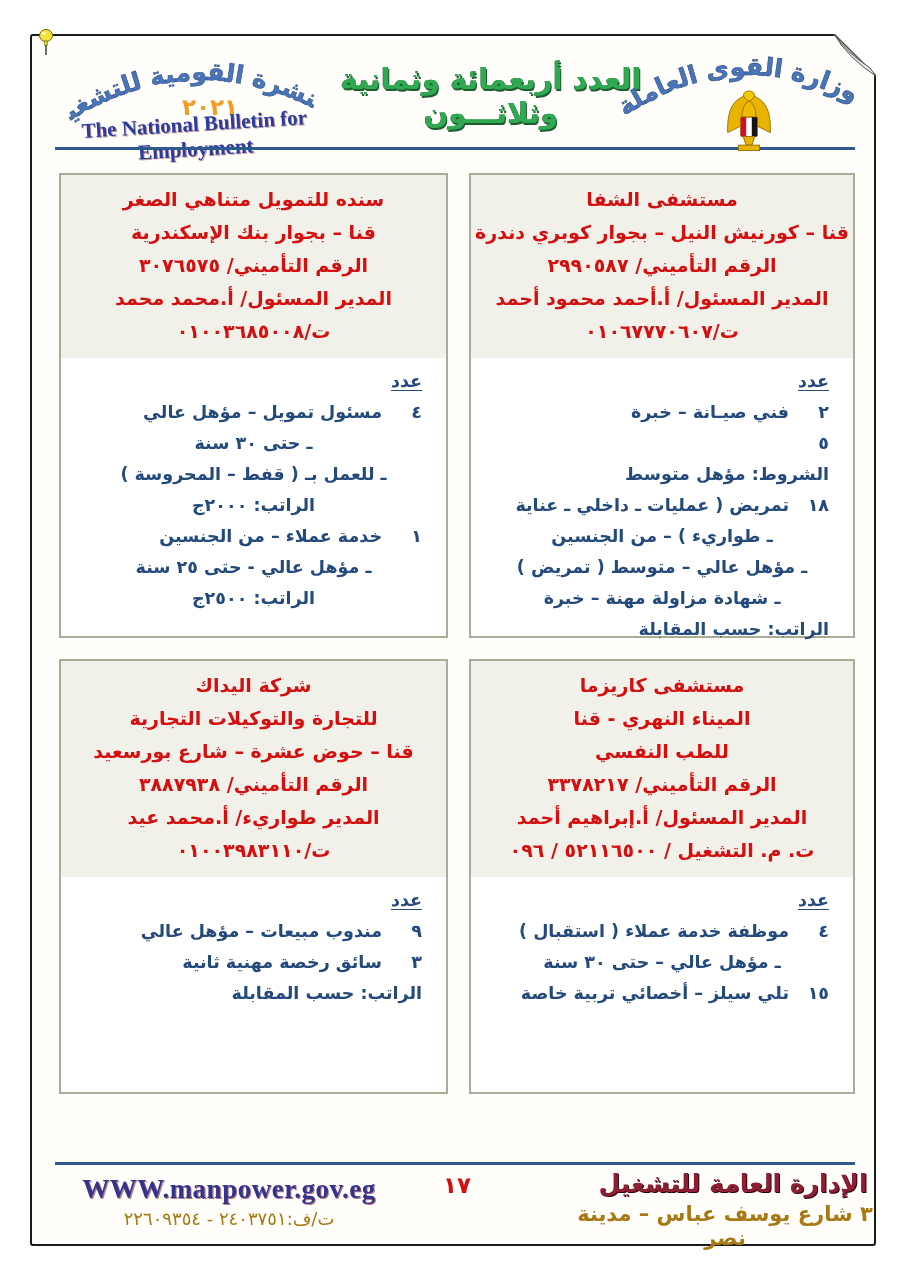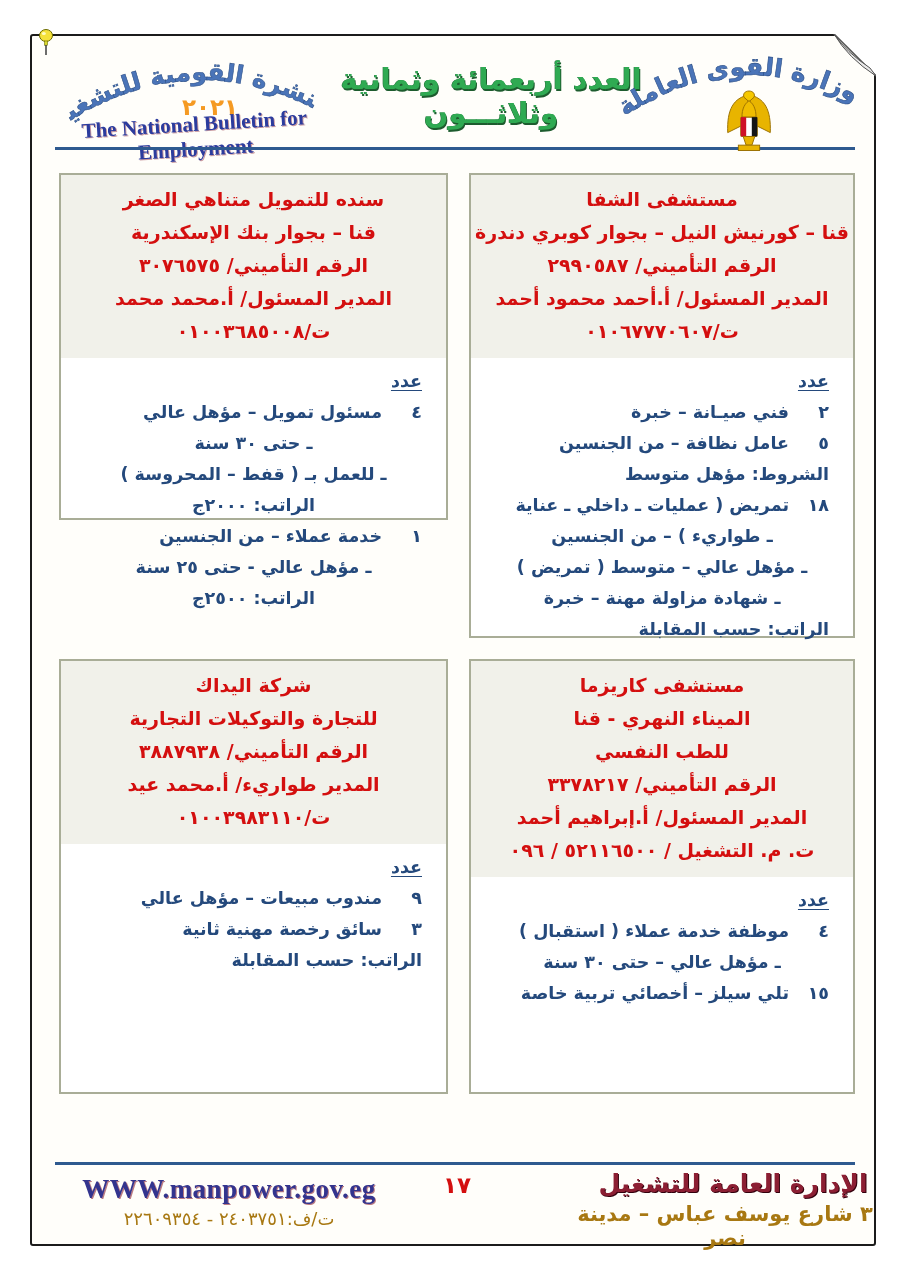--- a/index.html
+++ b/index.html
@@ -25,21 +25,21 @@
         font-size:29px;font-weight:bold;color:#2faa52;
         text-shadow:1px 1.5px 0 #1d5c2e,-0.5px -0.5px 0 #246b38;}
   .hdr-right-arc{position:absolute;left:576px;top:2px;width:260px;height:92px;}
   .eagle{position:absolute;left:688px;top:52px;z-index:4;}
   .rule{position:absolute;left:23px;width:800px;height:3px;background:#2e5a8f;}
   .rule-top{top:111px;}
   .rule-bottom{top:1126px;}
 
   
   .jbox{position:absolute;border:2px solid #a9ad97;background:#ffffff;box-sizing:border-box;direction:rtl;}
-  .jbox-0{left:27px;top:137px;width:389px;height:347px;}
+  .jbox-0{left:27px;top:137px;width:389px;height:465px;}
   .jbox-1{left:437px;top:137px;width:386px;height:465px;}
   .jbox-2{left:27px;top:623px;width:389px;height:435px;}
   .jbox-3{left:437px;top:623px;width:386px;height:435px;}
   .box-header{background:#f1f1ea;padding:8px 4px 10px;}
   .hline{text-align:center;color:#d40f0f;font-weight:bold;font-size:19px;line-height:33px;}
   .box-body{padding:8px 24px 0;}
   .box-body .line{color:#24497c;font-weight:bold;font-size:17.5px;line-height:31px;}
   .box-body .line:first-child{text-decoration:underline;text-underline-offset:3px;}
   .l-r{text-align:right;}
   .l-c{text-align:center;}
@@ -147,37 +147,37 @@
           <div class="hline">ت/٠١٠٦٧٧٧٠٦٠٧</div>
         </div>
       <div class="box-body">
           <div class="line l-r">عدد</div>
           <div class="line l-i">
             <span class="num">٢</span>
             <span>فني صيـانة – خبرة</span>
           </div>
           <div class="line l-i">
             <span class="num">٥</span>
-            <span>عامل نظافة – من الجنسين</span>
           </div>
           <div class="line l-r">الشروط: مؤهل متوسط</div>
           <div class="line l-i">
             <span class="num">١٨</span>
             <span>تمريض ( عمليات ـ داخلي ـ عناية</span>
           </div>
           <div class="line l-c">ـ طواريء ) – من الجنسين</div>
           <div class="line l-c">ـ مؤهل عالي – متوسط ( تمريض )</div>
           <div class="line l-c">ـ شهادة مزاولة مهنة – خبرة</div>
           <div class="line l-r">الراتب: حسب المقابلة</div>
         </div>
     </div>
     <div class="jbox jbox-2">
       <div class="box-header">
           <div class="hline">شركة اليداك</div>
           <div class="hline">للتجارة والتوكيلات التجارية</div>
+          <div class="hline">قنا – حوض عشرة – شارع بورسعيد</div>
           <div class="hline">الرقم التأميني/ ٣٨٨٧٩٣٨</div>
           <div class="hline">المدير طواريء/ أ.محمد عيد</div>
           <div class="hline">ت/٠١٠٠٣٩٨٣١١٠</div>
         </div>
       <div class="box-body">
           <div class="line l-r">عدد</div>
           <div class="line l-i">
             <span class="num">٩</span>
             <span>مندوب مبيعات – مؤهل عالي</span>
           </div>

